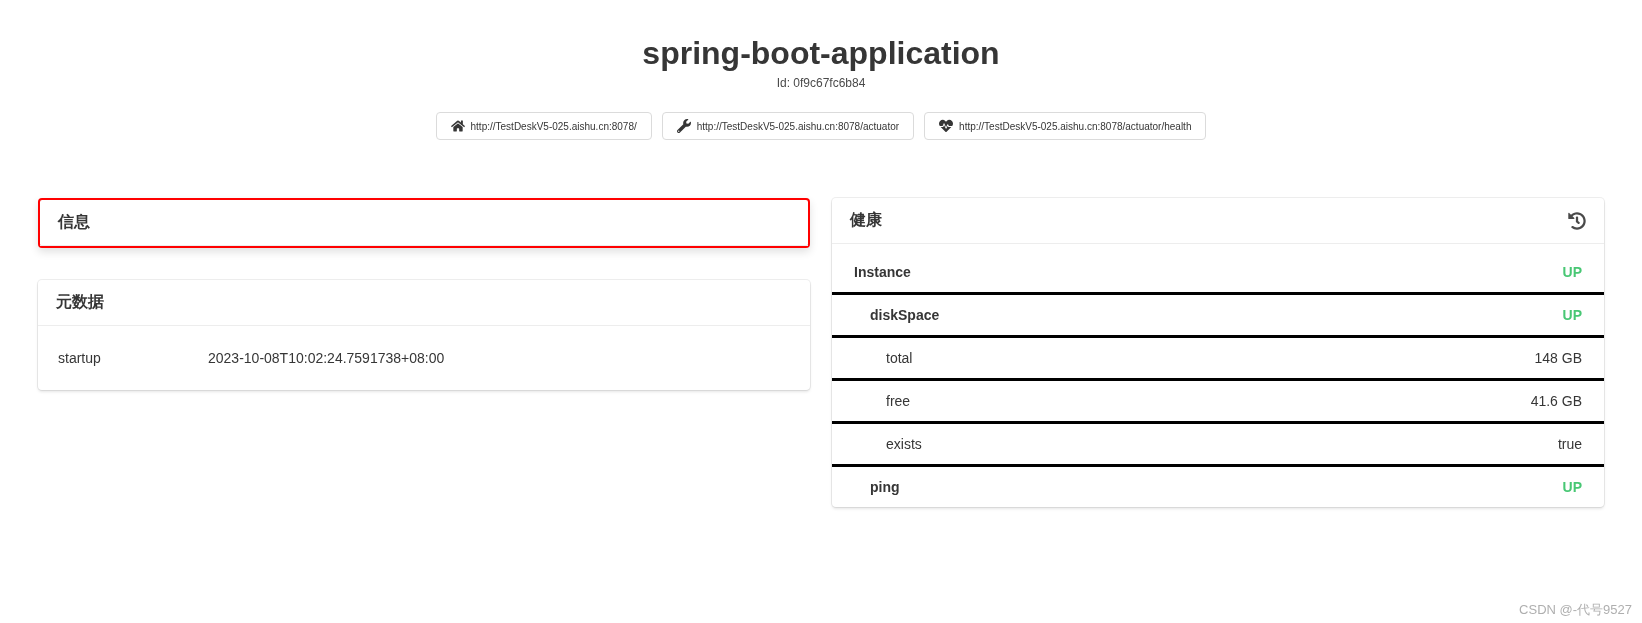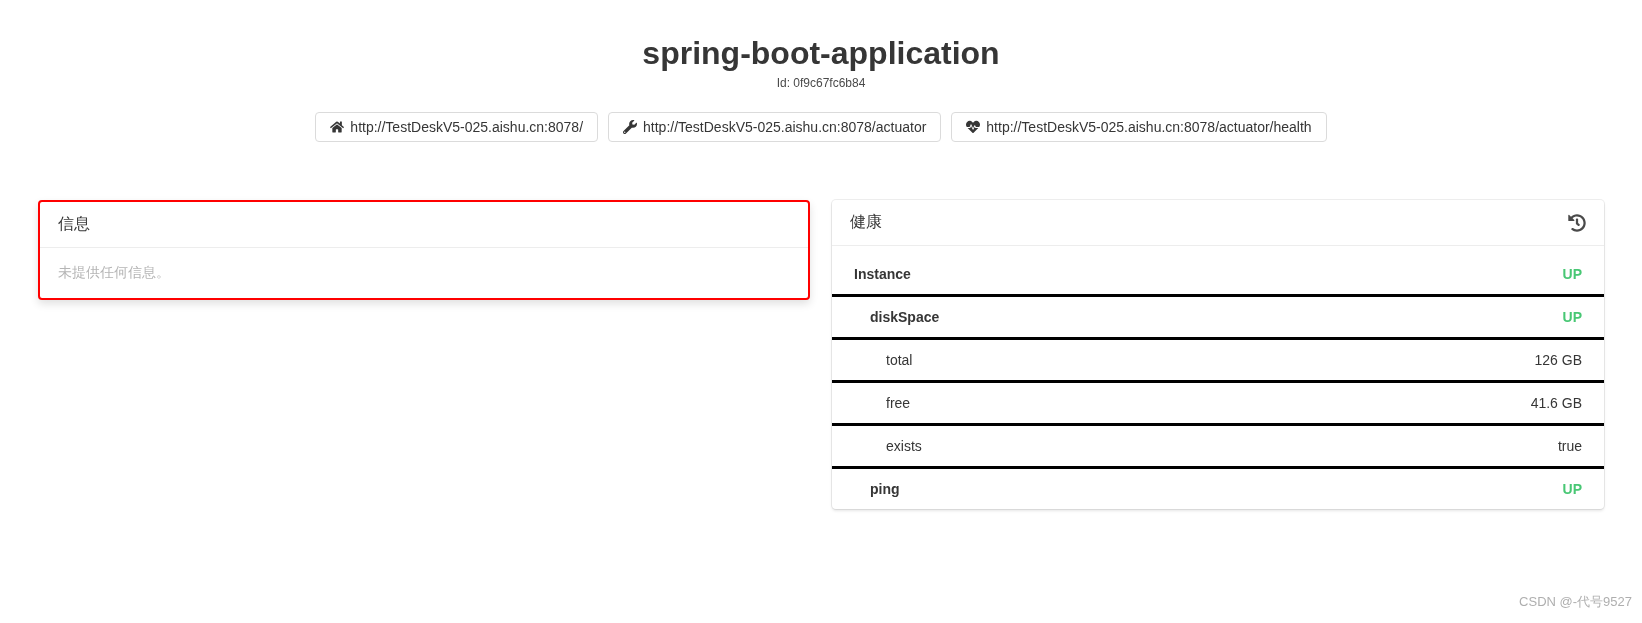--- a/index.html
+++ b/index.html
@@ -34,21 +34,21 @@
       margin-top: 22px;
     }
     .url-btn {
       display: inline-flex;
       align-items: center;
       gap: 6px;
       border: 1px solid #dbdbdb;
       border-radius: 4px;
       padding: 6px 14px;
       background: #fff;
-      font-size: 14px;
+      font-size: 10px;
       color: #363636;
       cursor: pointer;
       white-space: nowrap;
     }
     .icon {
       width: 14px;
       height: 14px;
       display: inline-block;
       fill: #363636;
       flex-shrink: 0;
@@ -74,21 +74,21 @@
       border-radius: 4px;
       box-shadow: 0 2px 3px rgba(10,10,10,.1), 0 0 0 1px rgba(10,10,10,.07);
     }
     .card.highlighted {
       border: 2.5px solid #ff0000;
       box-shadow: 0 4px 8px rgba(0,0,0,.12);
     }
     .card-header {
       padding: 12px 18px;
       font-size: 16px;
-      font-weight: 400;
+      font-weight: 700;
       color: #363636;
       border-bottom: 1px solid #ededed;
       display: flex;
       justify-content: space-between;
       align-items: center;
     }
     .history-icon {
       width: 18px;
       height: 18px;
       fill: #4a4a4a;
@@ -127,21 +127,21 @@
     }
     .indent-1 { padding-left: 38px; }
     .indent-2 { padding-left: 54px; gap: 28px; }
     .bold { font-weight: 700; }
     .status-up {
       color: #48c774;
       font-weight: 700;
     }
     .watermark {
       position: fixed;
-      bottom: 12px;
+      bottom: 4px;
       right: 10px;
       color: rgba(120,120,120,.6);
       font-size: 13px;
       pointer-events: none;
     }
   </style>
 </head>
 <body>
 
 <div class="header">
@@ -169,25 +169,33 @@
   </div>
 </div>
 
 <div class="content">
   <div class="left-col">
 
     <div class="card highlighted">
       <div class="card-header">
         <span>信息</span>
       </div>
+    </div>
+
+    <div class="card">
+      <div class="card-header">
+        <span>元数据</span>
+      </div>
       <div class="card-body">
-        <span class="muted">未提供任何信息。</span>
+        <div class="meta-row">
+          <div class="meta-key">startup</div>
+          <div class="meta-val">2023-10-08T10:02:24.7591738+08:00</div>
+        </div>
       </div>
     </div>
-
 
   </div>
 
   <div class="right-col">
     <div class="card">
       <div class="card-header">
         <span>健康</span>
         <svg class="history-icon" viewBox="0 0 512 512">
             <path d="M504 255.531c.253 136.64-111.18 248.372-247.82 248.468-59.015.042-113.223-20.53-155.822-54.911-11.077-8.94-11.905-25.541-1.839-35.607l11.267-11.267c8.609-8.609 22.353-9.551 31.891-1.984C173.062 425.135 212.781 440 256 440c101.705 0 184-82.311 184-184 0-101.705-82.311-184-184-184-48.814 0-93.149 18.969-126.068 49.932l50.754 50.754c10.08 10.08 2.941 27.314-11.313 27.314H24c-8.837 0-16-7.163-16-16V38.627c0-14.254 17.234-21.393 27.314-11.314l49.372 49.372C129.209 34.136 189.552 8 256 8c136.81 0 247.747 110.78 248 247.531zm-180.912 78.784l9.823-12.63c8.138-10.463 6.253-25.542-4.21-33.679L288 256.349V152c0-13.255-10.745-24-24-24h-16c-13.255 0-24 10.745-24 24v135.651l65.409 50.874c10.463 8.137 25.541 6.253 33.679-4.21z"></path>
           </svg>
@@ -196,21 +204,21 @@
           <div class="health-row">
             <span class="bold">Instance</span>
             <span class="status-up">UP</span>
           </div>
           <div class="health-row indent-1">
             <span class="bold">diskSpace</span>
             <span class="status-up">UP</span>
           </div>
           <div class="health-row indent-2">
             <span>total</span>
-            <span>126 GB</span>
+            <span>148 GB</span>
           </div>
           <div class="health-row indent-2">
             <span>free</span>
             <span>41.6 GB</span>
           </div>
           <div class="health-row indent-2">
             <span>exists</span>
             <span>true</span>
           </div>
           <div class="health-row indent-1">

